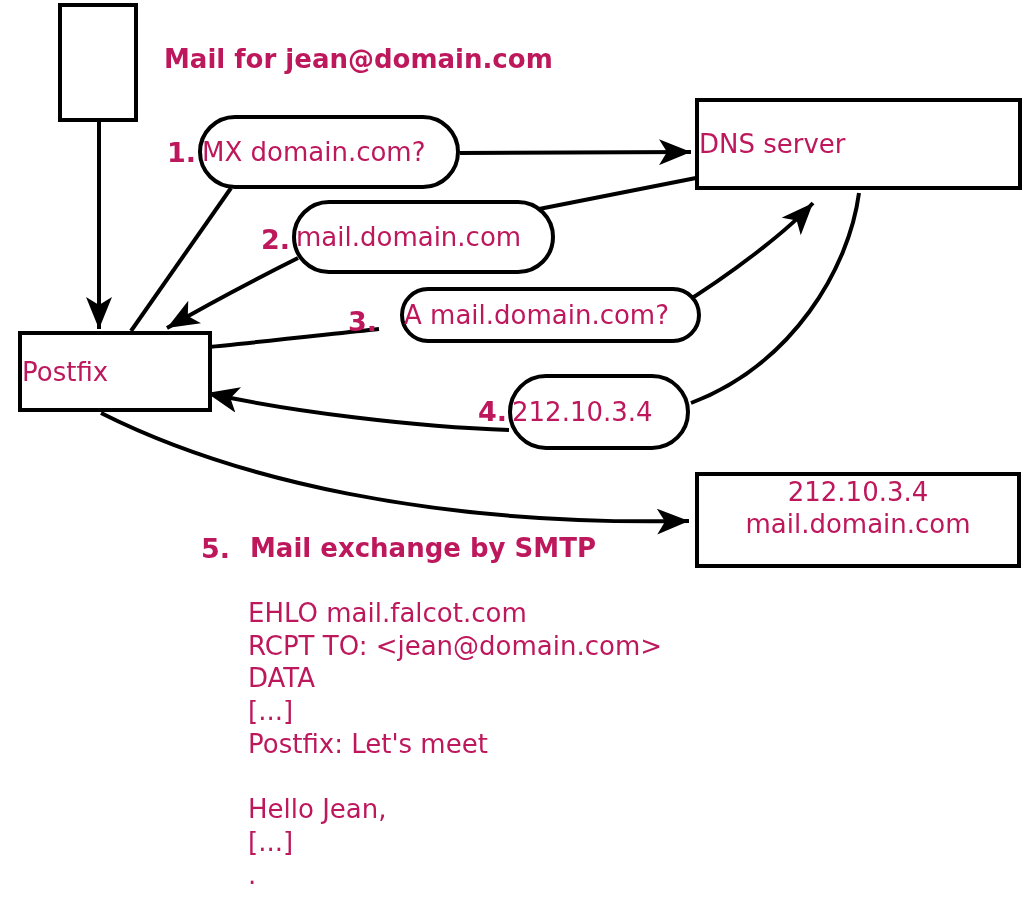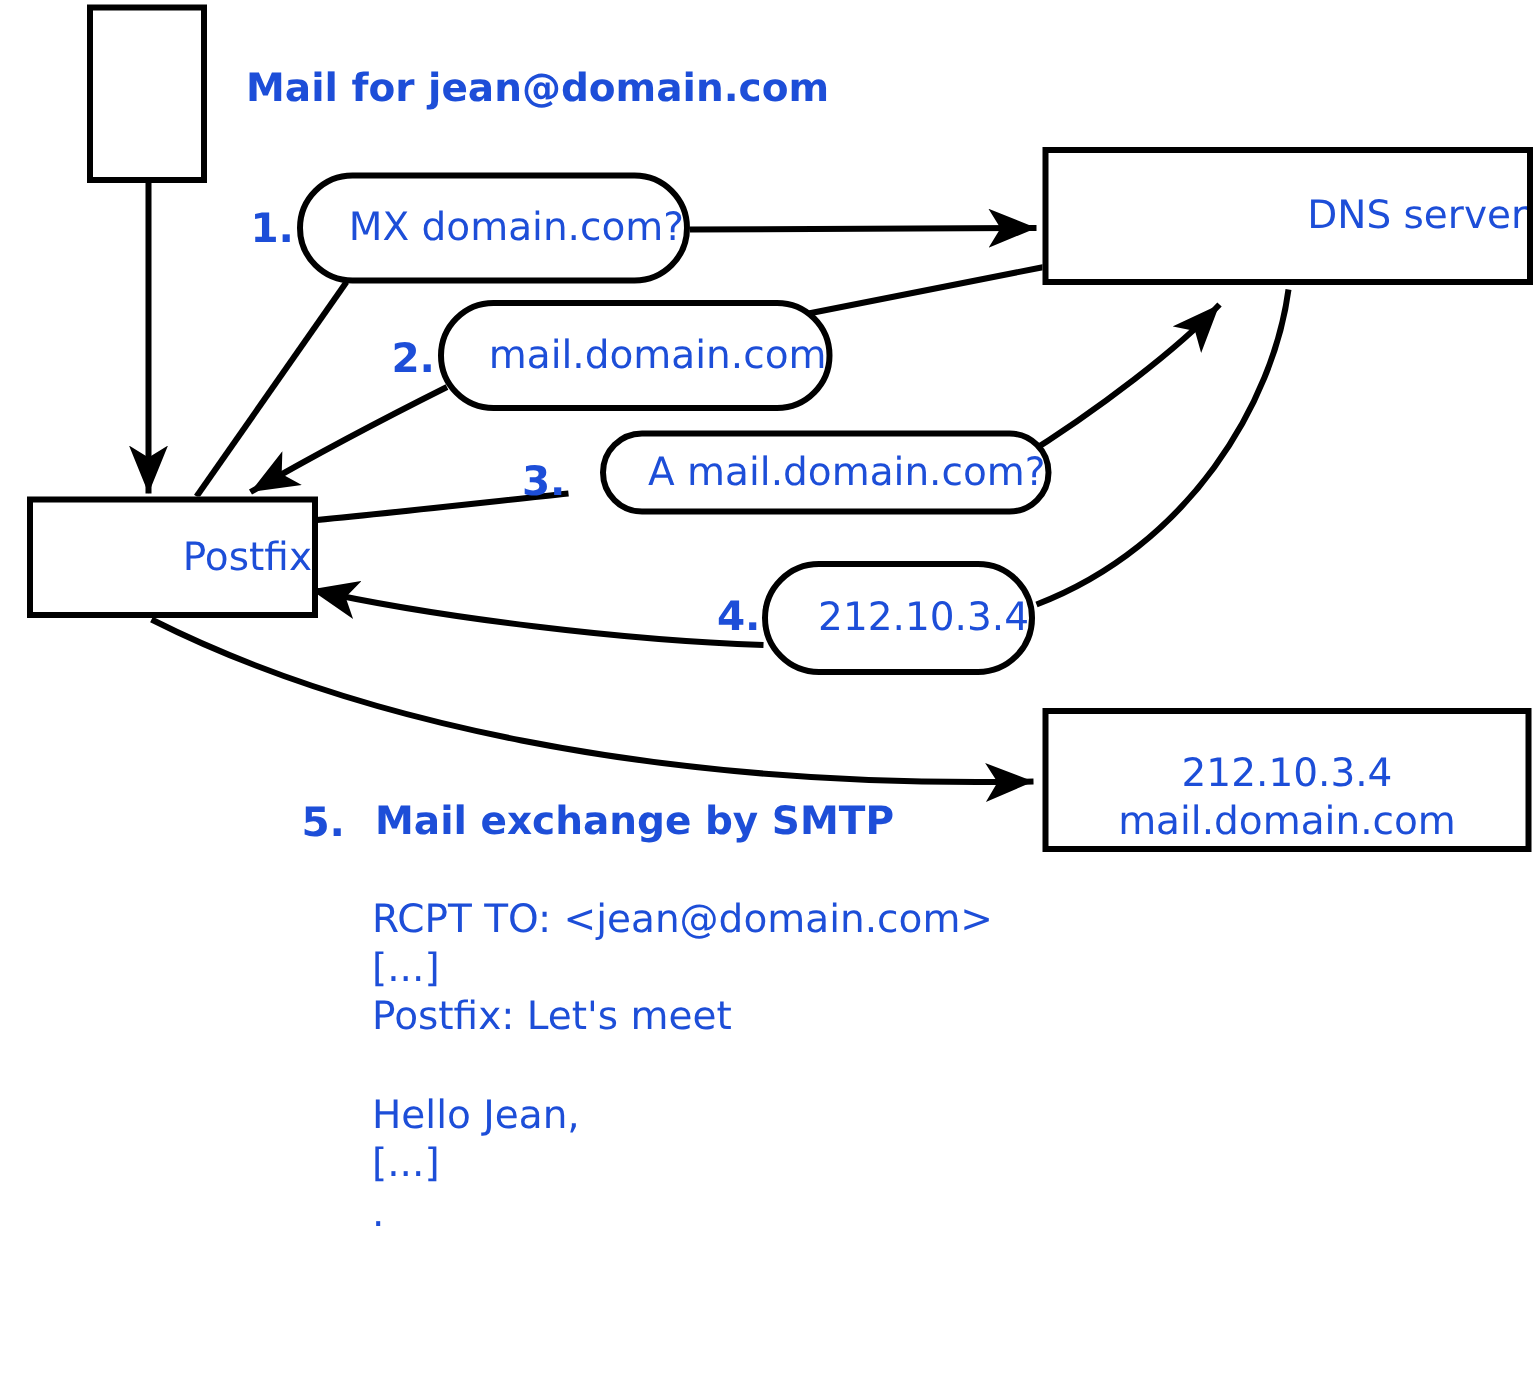--- a/index.html
+++ b/index.html
@@ -2,32 +2,32 @@
 <html><head>
 <meta charset="utf-8">
 <style>
   html, body { margin: 0; padding: 0; background: #ffffff; }
   .canvas {
     position: relative;
     width: 1024px;
     height: 919px;
     background: #ffffff;
     font-family: "DejaVu Sans", "Liberation Sans", sans-serif;
-    color: #1d4ed8;
+    color: #be185d;
     overflow: hidden;
   }
   svg.connectors { position: absolute; left: 0; top: 0; }
   .node {
     position: absolute;
     background: #ffffff;
     border: 4px solid #000000;
     box-sizing: border-box;
     display: flex;
     align-items: center;
-    justify-content: flex-end;
+    justify-content: flex-start;
     font-size: 26px;
     line-height: 32px;
     text-align: center;
   }
   .pill { border-radius: 40px; }
   .col { flex-direction: column; }
   .num {
     position: absolute;
     font-size: 27px;
     font-weight: 700;
@@ -108,21 +108,23 @@
 
   <div class="num" style="left:136px; top:136px;">1.</div>
   <div class="num" style="left:230px; top:223px;">2.</div>
   <div class="num" style="left:317px; top:305px;">3.</div>
   <div class="num" style="left:447px; top:395px;">4.</div>
   <div class="num" style="left:170px; top:532px;">5.</div>
 
   <div class="caption" style="left:250px; top:532px;">Mail exchange by SMTP</div>
 
   <div class="smtp">
+    <div class="smtp-line">EHLO mail.falcot.com</div>
     <div class="smtp-line">RCPT TO: &lt;jean@domain.com&gt;</div>
+    <div class="smtp-line">DATA</div>
     <div class="smtp-line">[...]</div>
     <div class="smtp-line">Postfix: Let's meet</div>
     <div class="smtp-line"></div>
     <div class="smtp-line">Hello Jean,</div>
     <div class="smtp-line">[...]</div>
     <div class="smtp-line">.</div>
   </div>
 
 </div>
 

